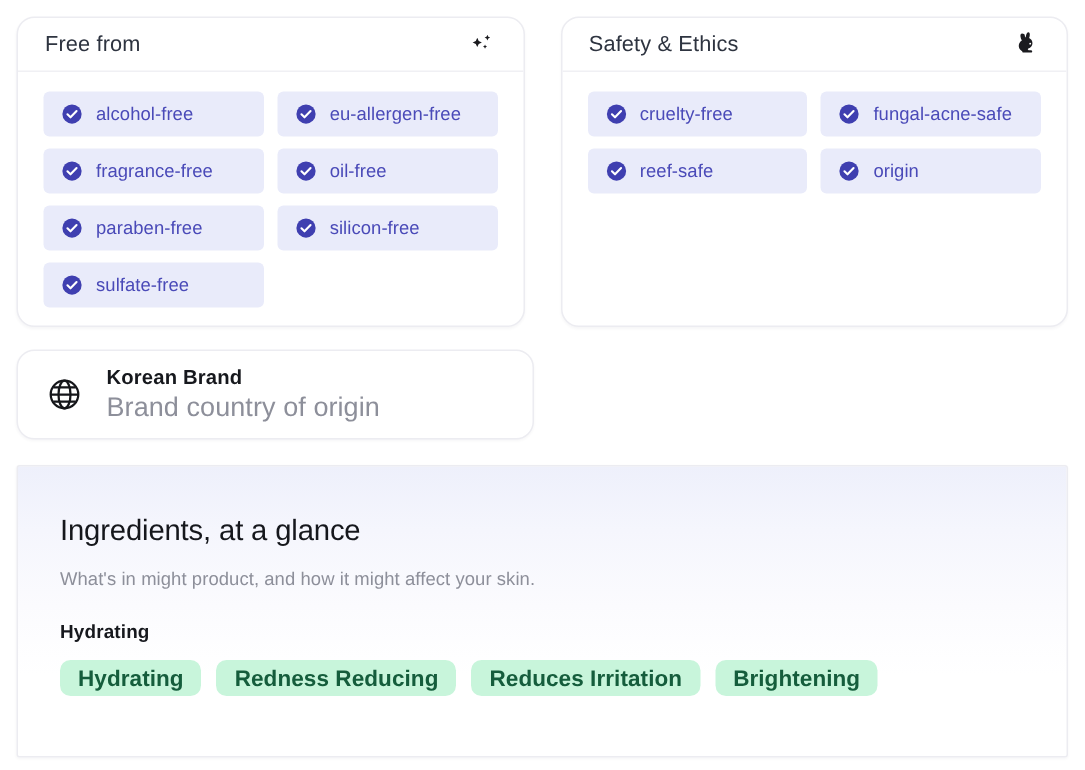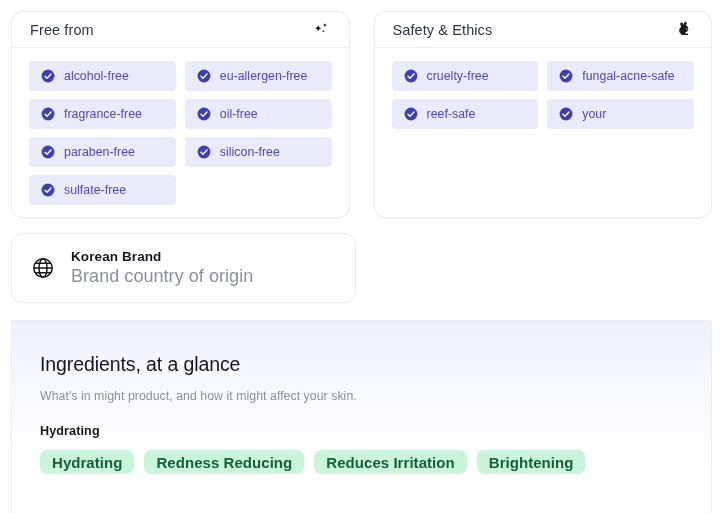--- a/index.html
+++ b/index.html
@@ -92,21 +92,21 @@
     font-size: 12.3px;
     color: #4a4ab8;
     letter-spacing: 0.05px;
     white-space: nowrap;
   }
 
   
   .card-origin {
     margin-top: 15px;
     width: 345px;
-    height: 70px;
+    height: 60px;
     display: flex;
     align-items: center;
     gap: 15px;
     padding: 0 18px;
   }
 
   .origin-icon {
     width: 26px;
     height: 26px;
     flex: 0 0 26px;
@@ -303,21 +303,21 @@
               <path d="M6.8 12.3 10.3 15.8 17.2 8.6" fill="none" stroke="#ffffff" stroke-width="2.4" stroke-linecap="round" stroke-linejoin="round"></path>
             </svg>
             <span class="chip-label">reef-safe</span>
           </div>
 
           <div class="chip">
             <svg class="chip-check" viewBox="0 0 24 24" aria-hidden="true">
               <circle cx="12" cy="12" r="11" fill="#3f3fb0"></circle>
               <path d="M6.8 12.3 10.3 15.8 17.2 8.6" fill="none" stroke="#ffffff" stroke-width="2.4" stroke-linecap="round" stroke-linejoin="round"></path>
             </svg>
-            <span class="chip-label">your</span>
+            <span class="chip-label">origin</span>
           </div>
 
         </div>
       </div>
     </section>
 
   </div>
 
   <section class="card card-origin">
     <span class="origin-icon">

